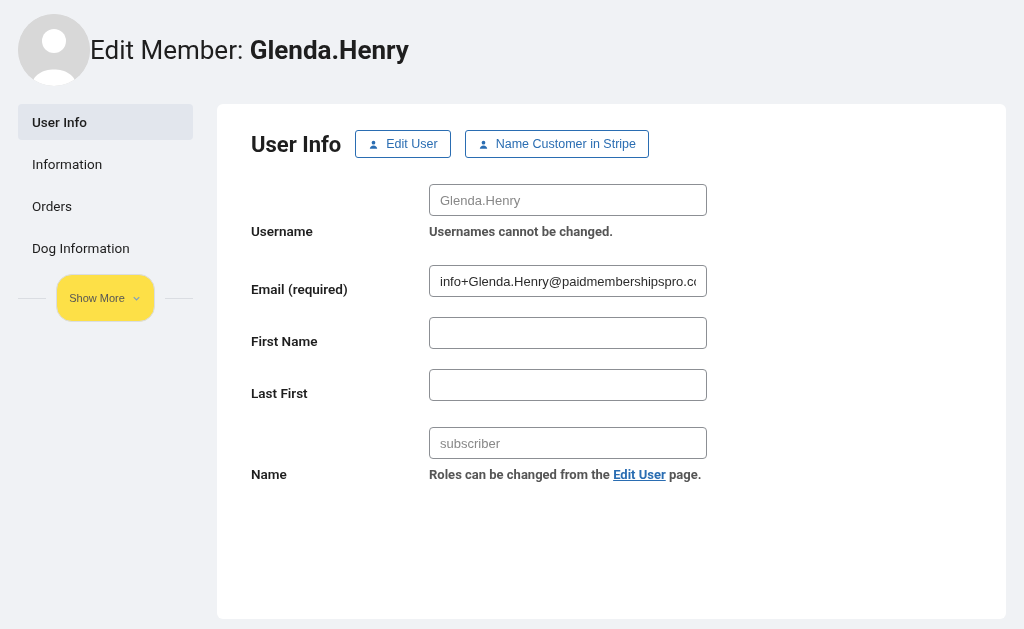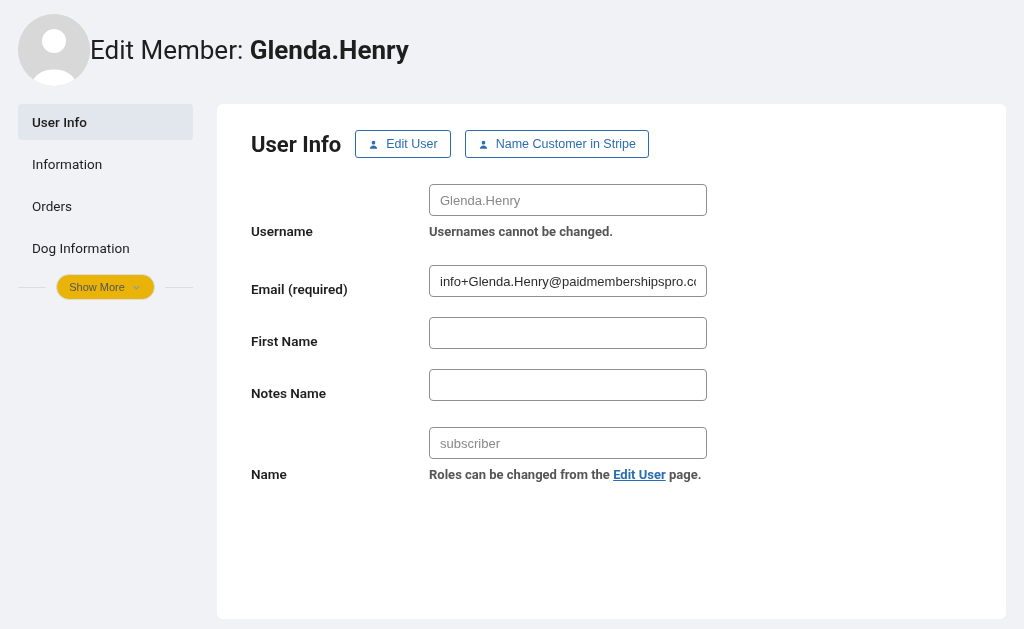--- a/index.html
+++ b/index.html
@@ -64,24 +64,24 @@
       align-items: center;
       gap: 10px;
       margin-top: 8px;
     }
     .show-more-line {
       flex: 1;
       height: 1px;
       background: #dadde2;
     }
     .show-more-btn {
-      background: #eab308;
+      background: #fde047;
       border: 1px solid #dadde2;
       border-radius: 16px;
-      padding: 6px 12px;
+      padding: 17px 12px;
       font-size: 11px;
       color: #555;
       cursor: pointer;
       display: inline-flex;
       align-items: center;
       gap: 6px;
     }
     .show-more-btn svg { display: inline-block; }
     .main {
       flex: 1;
@@ -231,21 +231,21 @@
     </div>
 
     <div class="form-row tight">
       <div class="form-label">First Name</div>
       <div class="form-field">
         <input type="text" class="input-text" value="" style="">
       </div>
     </div>
 
     <div class="form-row">
-      <div class="form-label">Notes Name</div>
+      <div class="form-label">Last First</div>
       <div class="form-field">
         <input type="text" class="input-text" value="" style="">
       </div>
     </div>
 
 
     <div class="form-row">
       <div class="form-label">Name</div>
       <div class="form-field">
         <input type="text" class="input-text readonly" readonly="" value="subscriber" style="">

